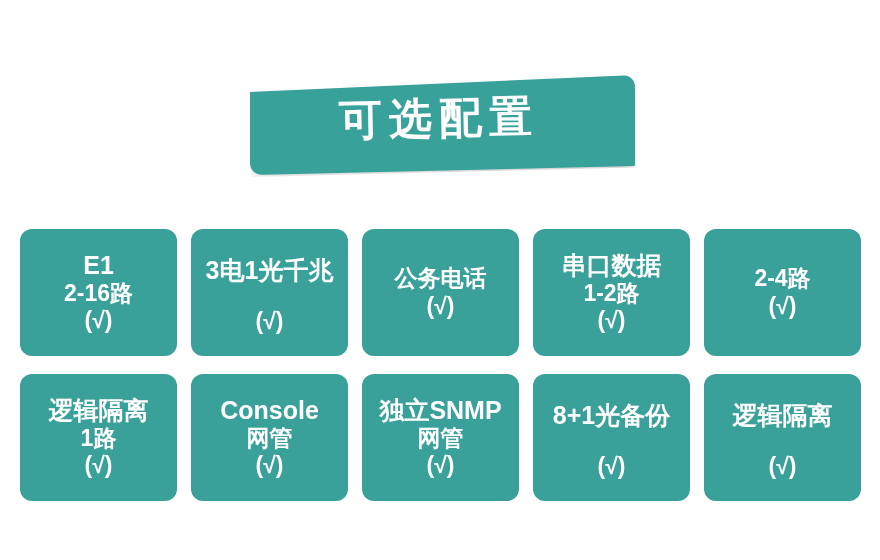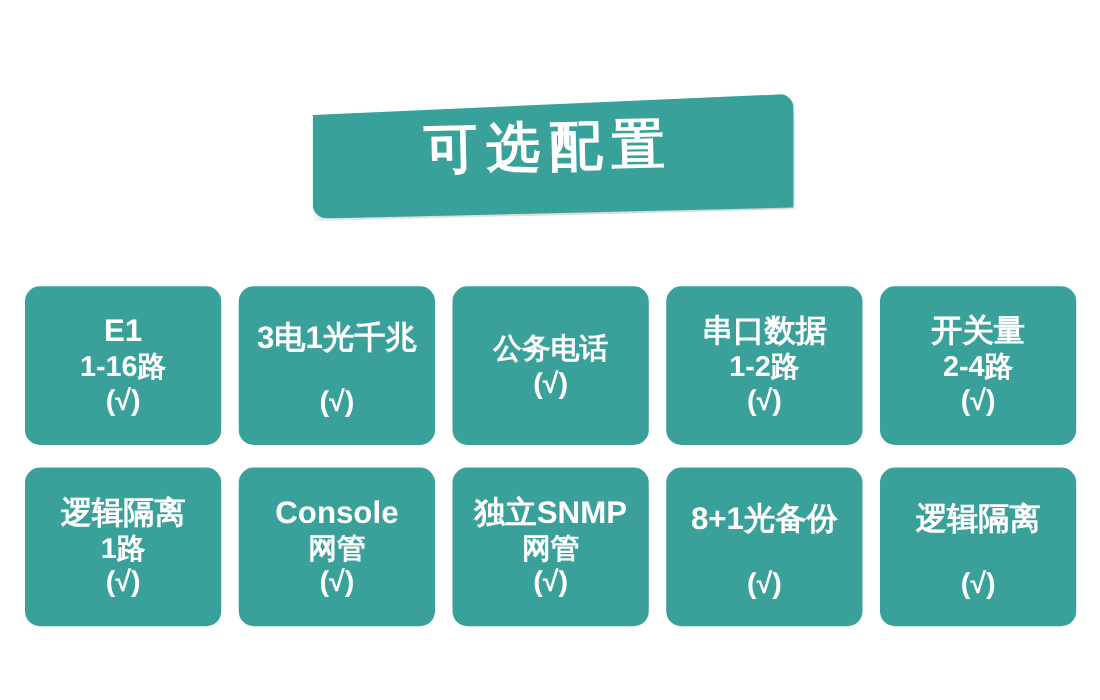--- a/index.html
+++ b/index.html
@@ -133,38 +133,37 @@
   <div class="banner-wrap">
     <div class="banner-shadow"></div>
     <div class="banner"></div>
     <div class="banner-title">可选配置</div>
   </div>
 
   <div class="grid">
       <div class="row">
         <div class="card">
           <span class="line big">E1</span>
-          <span class="line mid">1-16路</span>
+          <span class="line mid">2-16路</span>
           <span class="line check">(√)</span>
         </div>
         <div class="card two-line">
           <span class="line big">3电1光千兆</span>
           <span class="line check">(√)</span>
         </div>
         <div class="card">
           <span class="line mid">公务电话</span>
           <span class="line check">(√)</span>
         </div>
         <div class="card">
           <span class="line big">串口数据</span>
           <span class="line mid">1-2路</span>
           <span class="line check">(√)</span>
         </div>
         <div class="card">
-          <span class="line big">开关量</span>
           <span class="line mid">2-4路</span>
           <span class="line check">(√)</span>
         </div>
       </div>
       <div class="row">
         <div class="card">
           <span class="line big">逻辑隔离</span>
           <span class="line mid">1路</span>
           <span class="line check">(√)</span>
         </div>

